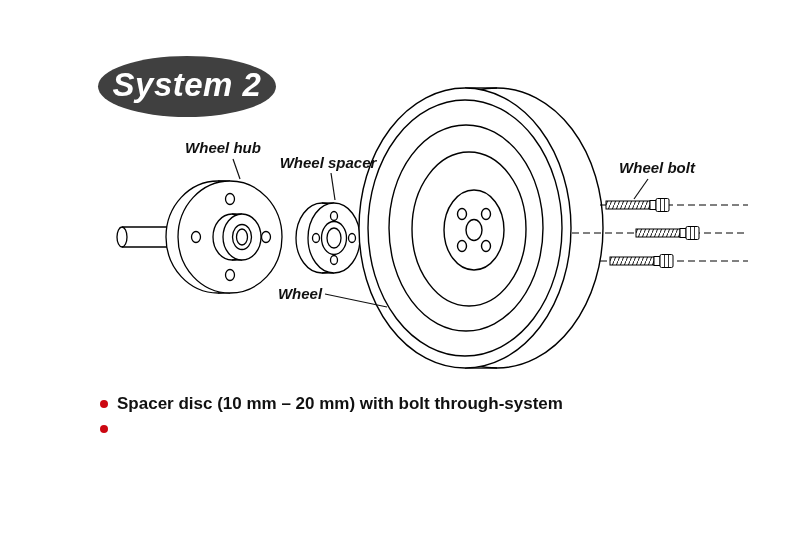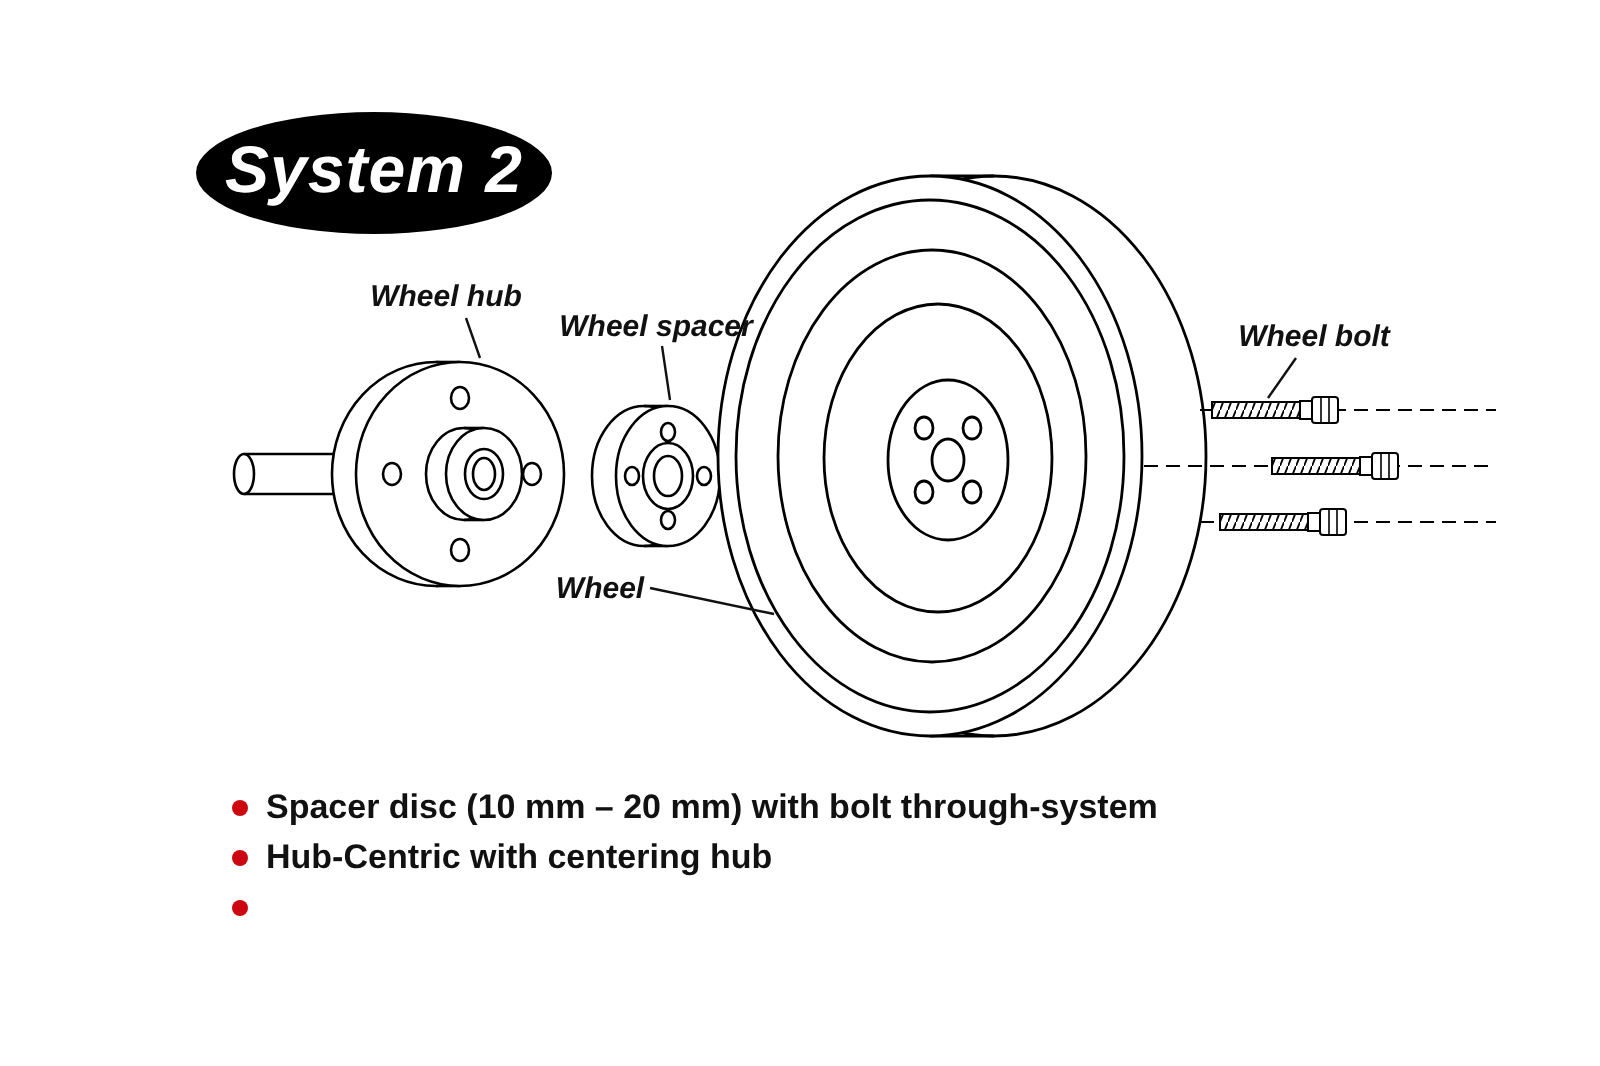--- a/index.html
+++ b/index.html
@@ -2,29 +2,29 @@
 <html><head>
 <meta charset="utf-8">
 <style>
   html,body { margin:0; padding:0; background:#fff; }
   .page {
     position:relative; width:800px; height:533px; background:#ffffff;
     overflow:hidden; font-family:"Liberation Sans", sans-serif;
   }
   .badge {
     position:absolute; left:98px; top:56px; width:178px; height:61px;
-    background:#000000; border-radius:50%;
+    background:#404040; border-radius:50%;
     display:flex; align-items:center; justify-content:center;
   }
   .badge span {
     color:#ffffff; font-style:italic; font-weight:bold; font-size:33px;
     letter-spacing:0.5px; padding-bottom:3px;
   }
   .diagram-svg { position:absolute; left:0; top:0; }
-  .bullets { position:absolute; left:116px; top:393px; width:620px; }
+  .bullets { position:absolute; left:100px; top:393px; width:620px; }
   .bullet-row { display:flex; align-items:flex-start; margin-bottom:3px; }
   .dot {
     width:8px; height:8px; border-radius:50%; background:#cc0711;
     margin:7px 9px 0 0; flex:none;
   }
   .bullet-text {
     font-weight:bold; font-size:17px; line-height:22px; color:#111111;
   }
 </style>
 </head>
@@ -127,20 +127,16 @@
     </g>
   </svg>
 
   <div class="bullets">
     <div class="bullet-row">
       <span class="dot"></span>
       <span class="bullet-text">Spacer disc (10 mm – 20 mm) with bolt through-system</span>
     </div>
     <div class="bullet-row">
       <span class="dot"></span>
-      <span class="bullet-text">Hub-Centric with centering hub</span>
-    </div>
-    <div class="bullet-row">
-      <span class="dot"></span>
     </div>
   </div>
 
 </div>
 
 </body></html>

